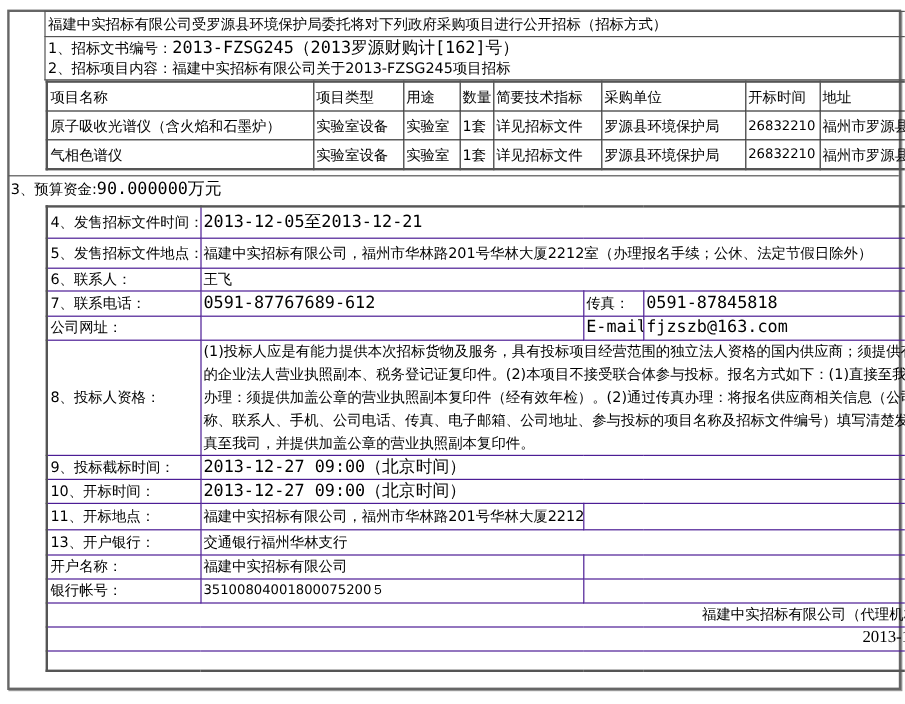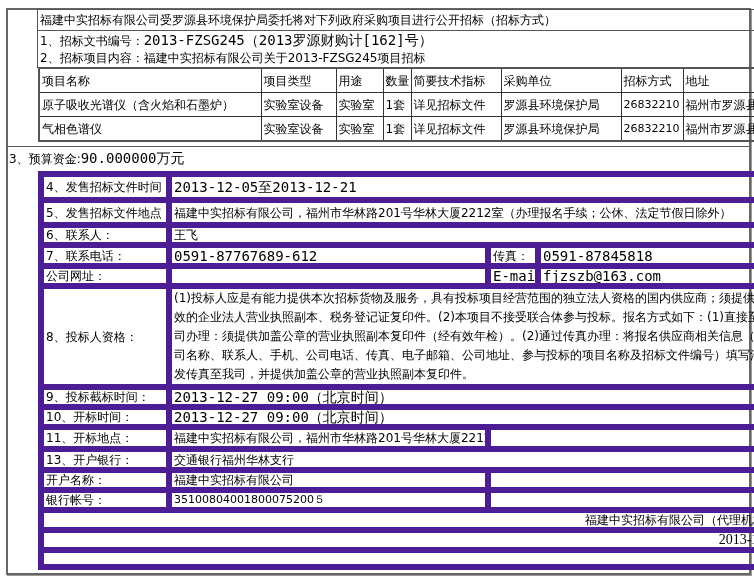--- a/index.html
+++ b/index.html
@@ -10,21 +10,21 @@
            box-shadow: 1px 1px 0 #999; }
   table { border-collapse: collapse; table-layout: fixed; margin-left: 30px; }
   td { border: 1px solid #444; padding: 0 0 0 2px; white-space: nowrap; overflow: hidden;
        vertical-align: middle; line-height: 14px; }
   .t1 { position: absolute; left: 7px; top: 9px; width: 742px; }
   .t1 td { border: 1px solid #555; }
   .items { position: absolute; left: 8px; top: 67px; width: 741px; border: 2px solid #555; }
   .items td { border: 1px solid #333; height: 23px; }
   .mono { font-family: "DejaVu Sans Mono", "Liberation Mono", monospace; font-size: 14px; }
   .t2 { position: absolute; left: 8px; top: 171px; width: 741px; border: 2px solid #555; }
-  .t2 td { border: 6px solid #4c1d95; }
+  .t2 td { border: 1px solid #4c1d95; }
   .wrap { white-space: normal; line-height: 19px; padding-right: 2px; }
   .right { text-align: right; padding-right: 2px; font-family: Liberation Serif, serif; }
   .small { font-size: 11px; }
 </style>
 </head>
 <body>
 
 <div class="box outer"></div>
 
 <table class="t1">
@@ -60,21 +60,21 @@
       <col style="width:97px">
   </colgroup>
   <tbody>
       <tr>
     <td>项目名称</td>
     <td>项目类型</td>
     <td>用途</td>
     <td>数量</td>
     <td>简要技术指标</td>
     <td>采购单位</td>
-    <td>招标方式</td>
+    <td>开标时间</td>
     <td>地址</td>
   </tr>
   <tr>
     <td>原子吸收光谱仪（含火焰和石墨炉）</td>
     <td>实验室设备</td>
     <td>实验室</td>
     <td>1套</td>
     <td>详见招标文件</td>
     <td>罗源县环境保护局</td>
     <td class="small">26832210</td>

